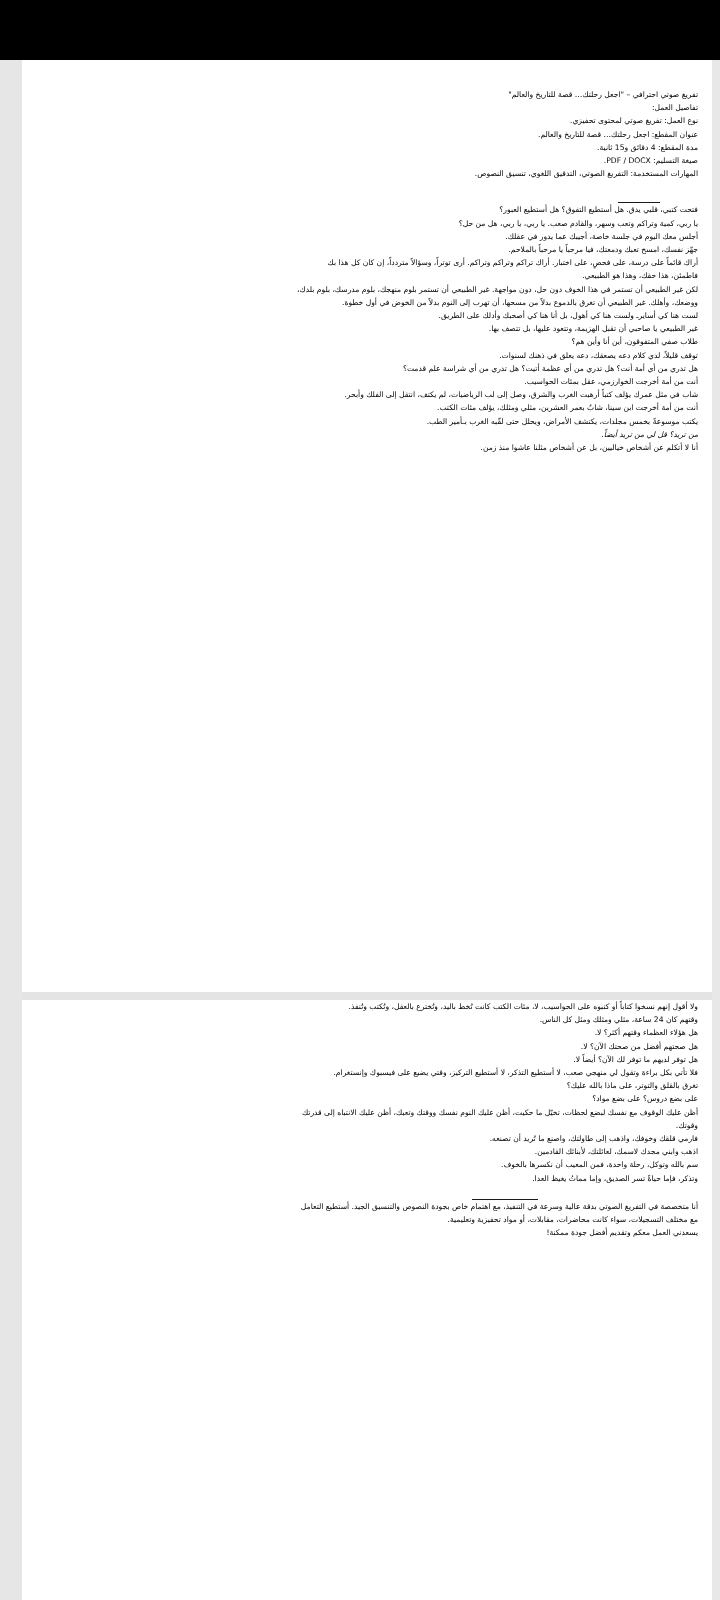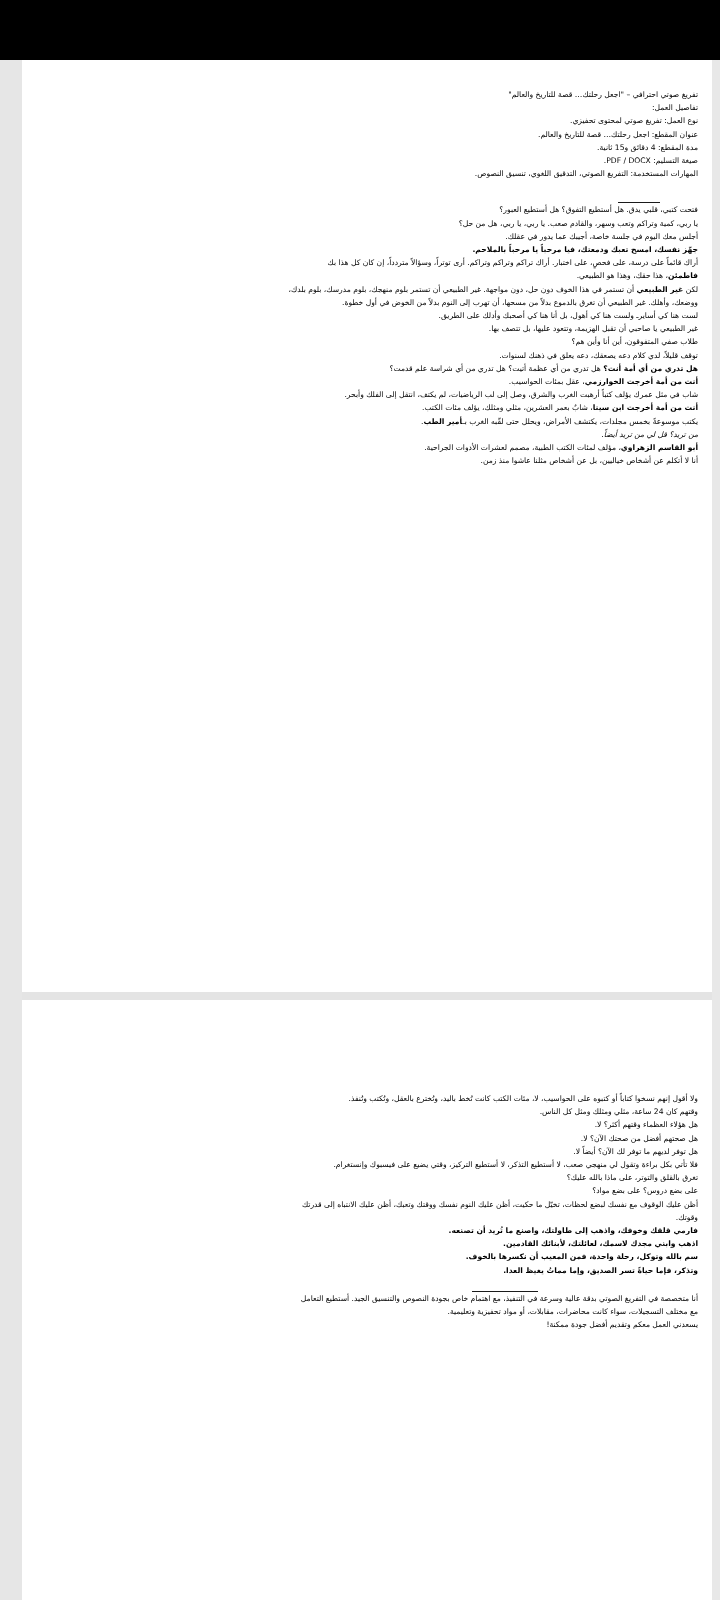--- a/index.html
+++ b/index.html
@@ -57,42 +57,42 @@
     height: 8px;
     background: #e4e4e4;
     margin: 0;
   }
   .page-2 { min-height: 600px; }
 
   .page-inner {
     padding: 0 14px 0 14px;
   }
   .page-1 .page-inner { padding-top: 28px; }
-  .page-2 .page-inner { padding-top: 92px; }
+  .page-2 .page-inner { }
 
   
   p.blk {
     margin: 0;
     padding: 0;
     color: #000000;
     font-size: 7.6px;
     line-height: 13.2px;
     text-align: right;
     direction: rtl;
     font-weight: normal;
   }
 
   
   .sp-22 { margin-top: 22px; }
   .sp-18 { margin-top: 18px; }
   .sp-16 { margin-top: 16px; }
   .sp-14 { margin-top: 14px; }
   .sp-0  { margin-top: 0; }
 
-  .bold { font-weight: bold; }
+  .bold { font-weight: normal; }
 
   
   .w-full  { margin-right: 0;   margin-left: 0; }
   .w-in1   { padding-left: 60px;  }
   .w-in2   { padding-left: 150px; }
   .w-in3   { padding-left: 230px; font-style: italic; }
 
   
   .sep-dashed {
     width: 42px;
@@ -170,21 +170,20 @@
       <p class="blk sp-14 w-in1"><span class="bold">هل تدري من أي أمة أنت؟</span><span> هل تدري من أي عظمة أتيت؟ هل تدري من أي شراسة علم قدمت؟</span></p>
 
       <p class="blk sp-16 w-in2"><span class="bold">أنت من أمة أخرجت الخوارزمي</span><span>، عقل بمئات الحواسيب.</span></p>
       <p class="blk sp-0 w-in1">شاب في مثل عمرك يؤلف كتباً أرهبت الغرب والشرق، وصل إلى لب الرياضيات، لم يكتف، انتقل إلى الفلك وأبحر.</p>
 
       <p class="blk sp-14 w-in2"><span class="bold">أنت من أمة أخرجت ابن سينا</span><span>، شابٌ بعمر العشرين، مثلي ومثلك، يؤلف مئات الكتب.</span></p>
       <p class="blk sp-0 w-in2"><span>يكتب موسوعةً بخمس مجلدات، يكتشف الأمراض، ويحلل حتى لقّبه الغرب بـ</span><span class="bold">أمير الطب</span><span>.</span></p>
 
       <p class="blk sp-14 w-in3">من تريد؟ قل لي من تريد أيضاً.</p>
 
-      <p class="blk sp-14 w-in2"><span class="bold">أبو القاسم الزهراوي</span><span>، مؤلف لمئات الكتب الطبية، مصمم لعشرات الأدوات الجراحية.</span></p>
       <p class="blk sp-0 w-in2">أنا لا أتكلم عن أشخاص خياليين، بل عن أشخاص مثلنا عاشوا منذ زمن.</p>
 
     </div>
   </div>
 
   <div class="page-gap"></div>
 
   <div class="page page-2">
     <div class="page-inner">
 

